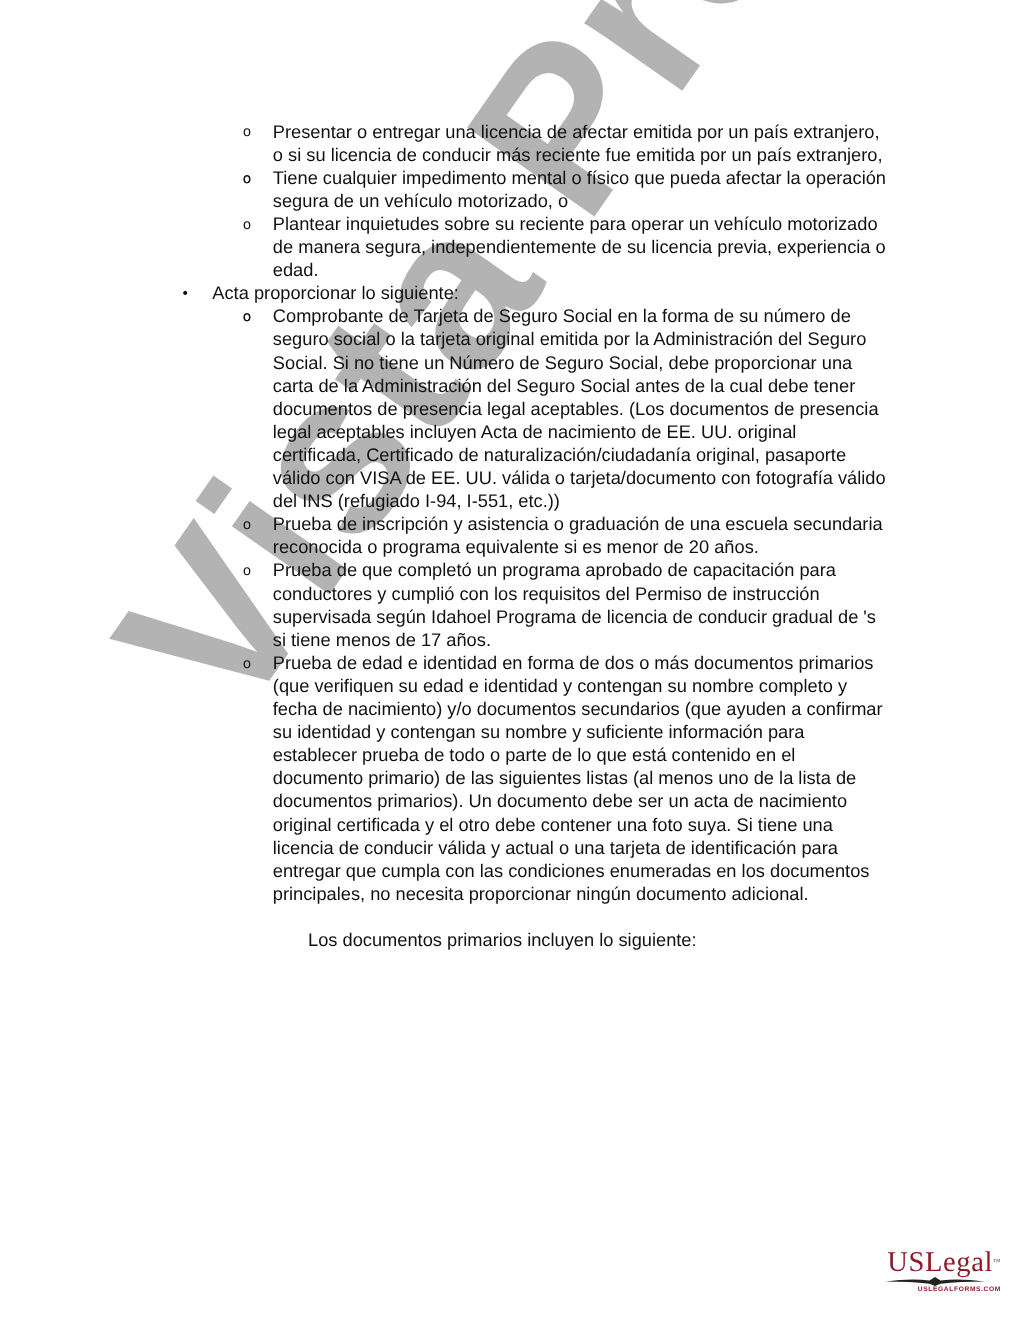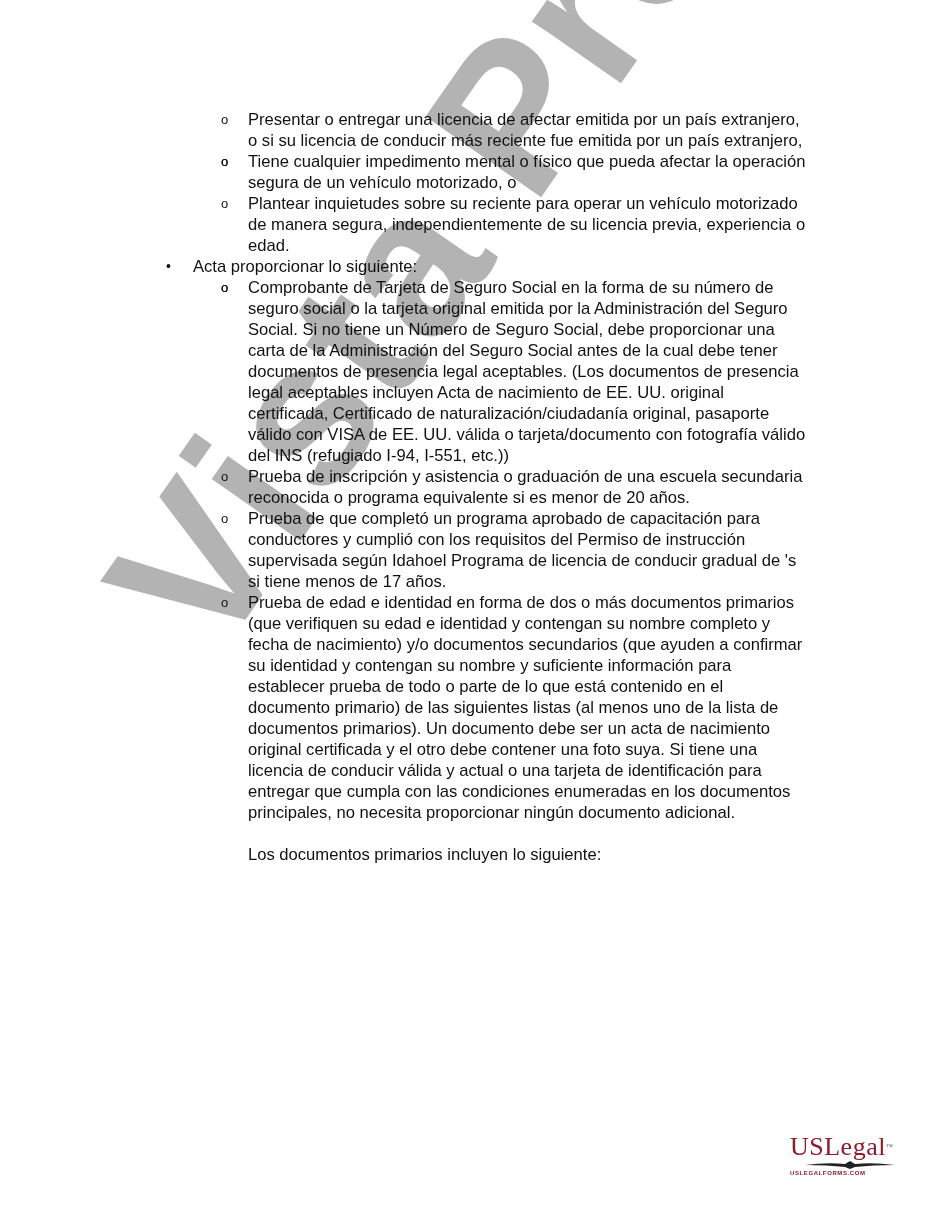--- a/index.html
+++ b/index.html
@@ -4,28 +4,28 @@
 <style>
   html, body { margin: 0; padding: 0; background: #ffffff; }
   body { width: 935px; height: 1210px; position: relative; overflow: hidden;
          font-family: "Liberation Sans", sans-serif; color: #111; }
   .page { position: absolute; left: 0; top: 0; width: 935px; height: 1210px; }
   .content { position: absolute; left: 0; top: 109px; width: 935px; font-size: 16.6px; line-height: 21px; z-index: 2; }
   .sub { position: relative; padding-left: 248px; width: 560px; }
   .sub .mark { position: absolute; left: 221px; top: 0; font-size: 13px; }
   .main { position: relative; padding-left: 193px; }
   .main .mark { position: absolute; left: 166px; top: 0; font-size: 14px; }
-  .para { padding-left: 248px; width: 560px; }
+  .para { padding-left: 248px; width: 560px; margin-left: 32px; }
   .gap { height: 21px; }
   .watermark { position: absolute; left: 60px; top: 555px; z-index: 1;
     transform: rotate(-55deg); transform-origin: 0 0;
     font-family: "Liberation Sans", sans-serif; font-weight: bold; font-size: 205px;
     color: rgba(150,150,150,0.72); white-space: nowrap; letter-spacing: 2px;
     pointer-events: none; }
-  .logo { position: absolute; left: 790px; top: 1134px; width: 120px; text-align: left; z-index: 3; }
+  .logo { position: absolute; left: 790px; top: 1134px; width: 120px; text-align: right; z-index: 3; }
   .logo-main { font-family: "Liberation Serif", serif; color: #8e1b2c; font-size: 26px; letter-spacing: 0.5px; line-height: 26px; }
   .logo-main .tm { font-size: 7px; vertical-align: top; color: #555; }
   .logo-wing { height: 8px; margin: 1px auto 1px; width: 90px; position: relative; }
   .logo-wing svg { display: block; }
   .logo-url { font-size: 6px; color: #8e1b2c; letter-spacing: 0.6px; font-weight: bold; }
 </style>
 </head>
 <body>
 
 <div class="page">

